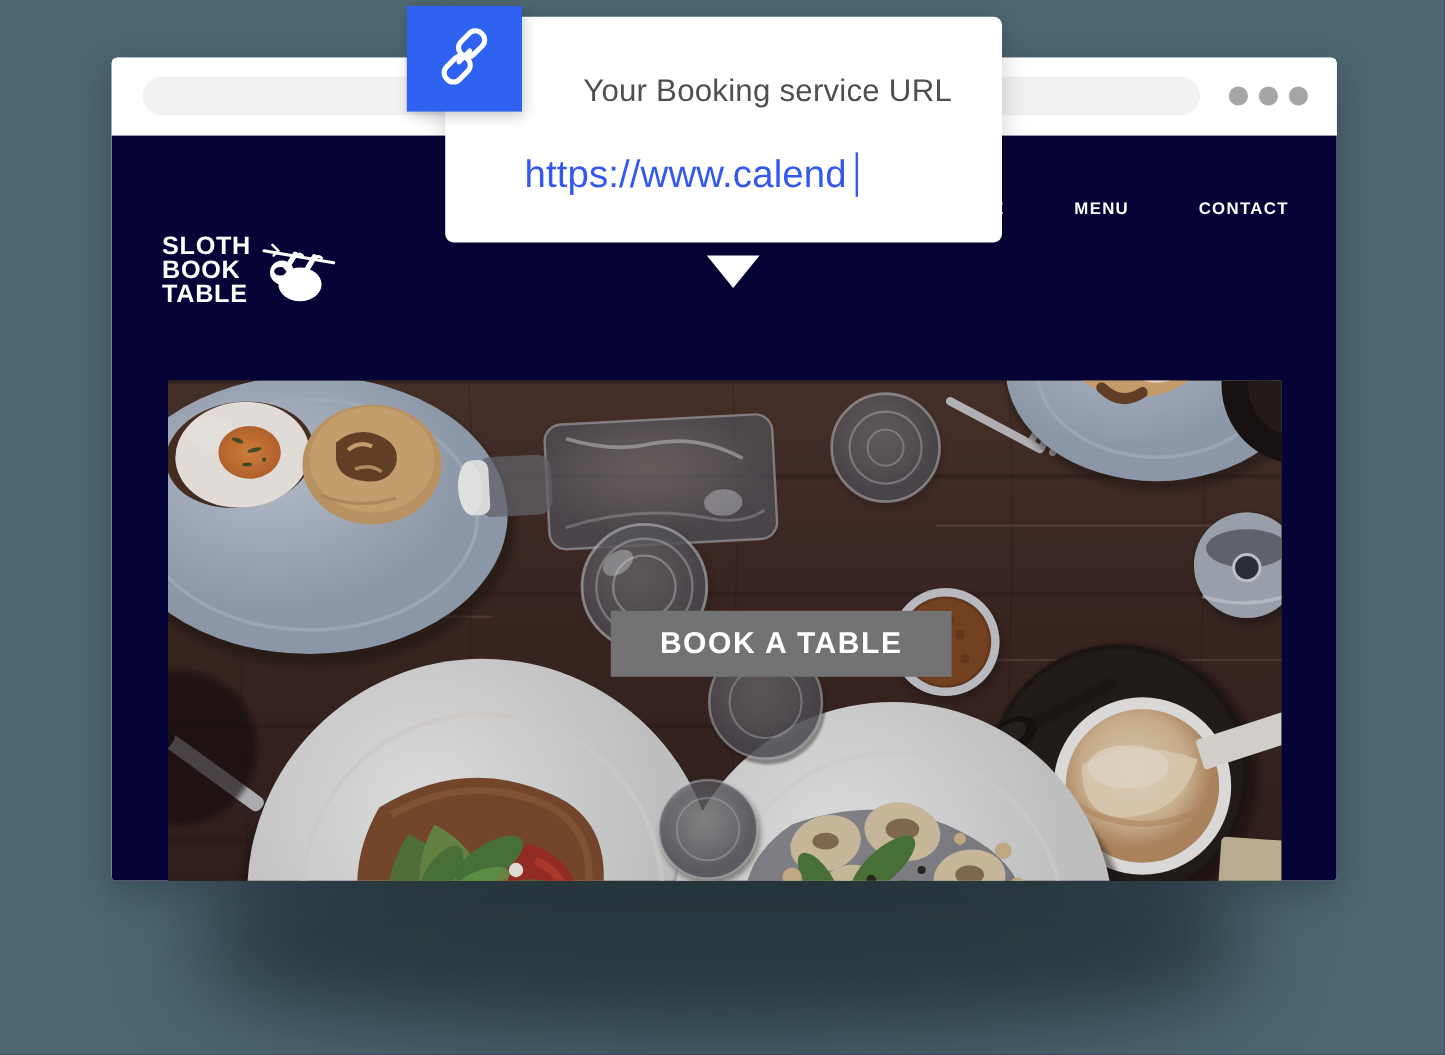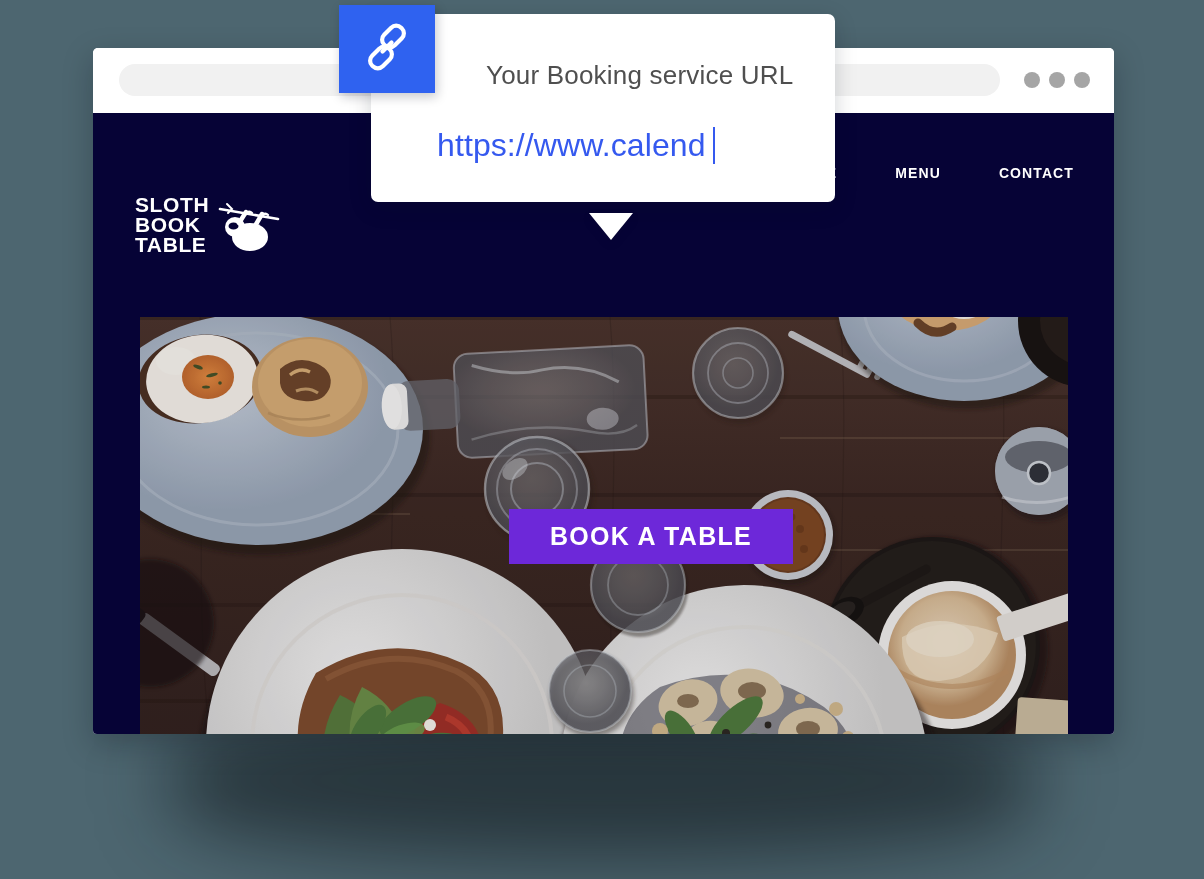--- a/index.html
+++ b/index.html
@@ -80,21 +80,21 @@
     position: absolute; left: 47px; top: 204px;
     width: 928px; height: 441px;
     overflow: hidden;
     background: #3a2a22;
   }
   .hero svg { display: block; width: 100%; height: 100%; }
 
   .book-btn {
     position: absolute; left: 369px; top: 192px;
     width: 284px; height: 55px;
-    background: #6d28d9;
+    background: #737373;
     display: flex; align-items: center; justify-content: center;
     color: #ffffff; font-size: 25px; font-weight: 700;
     letter-spacing: 1.3px;
     border: none; cursor: pointer;
     font-family: "Liberation Sans", sans-serif;
   }
 
   
   .popover-wrap { position: absolute; left: 339px; top: 0; z-index: 10; }
 

